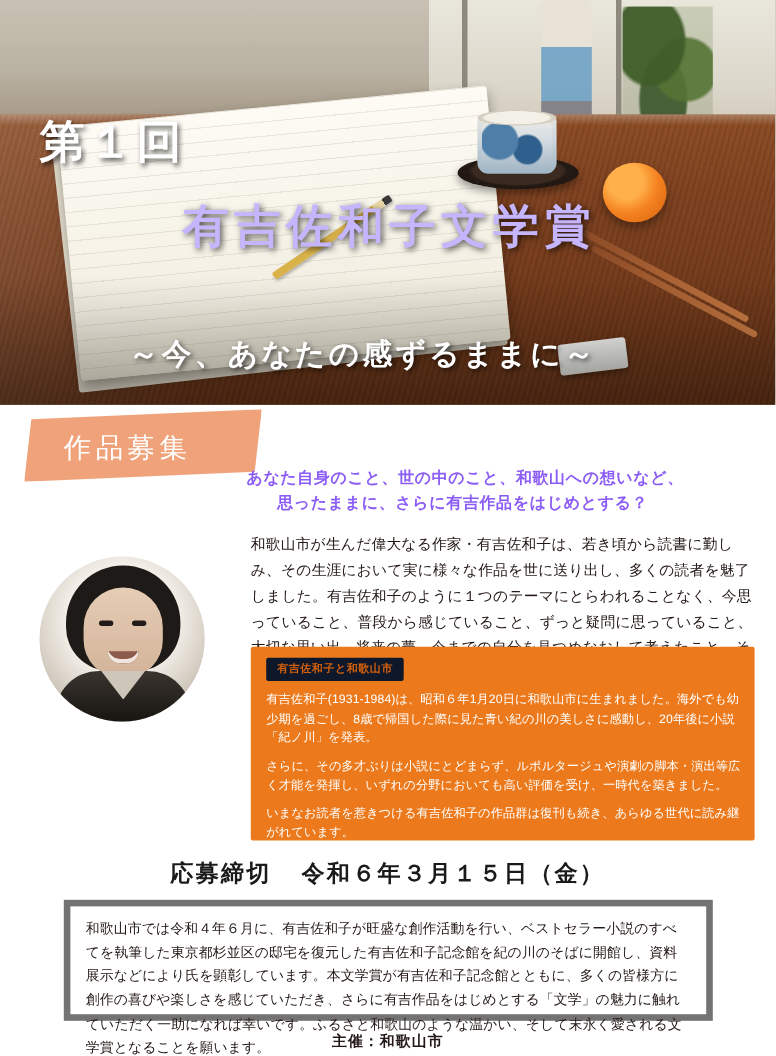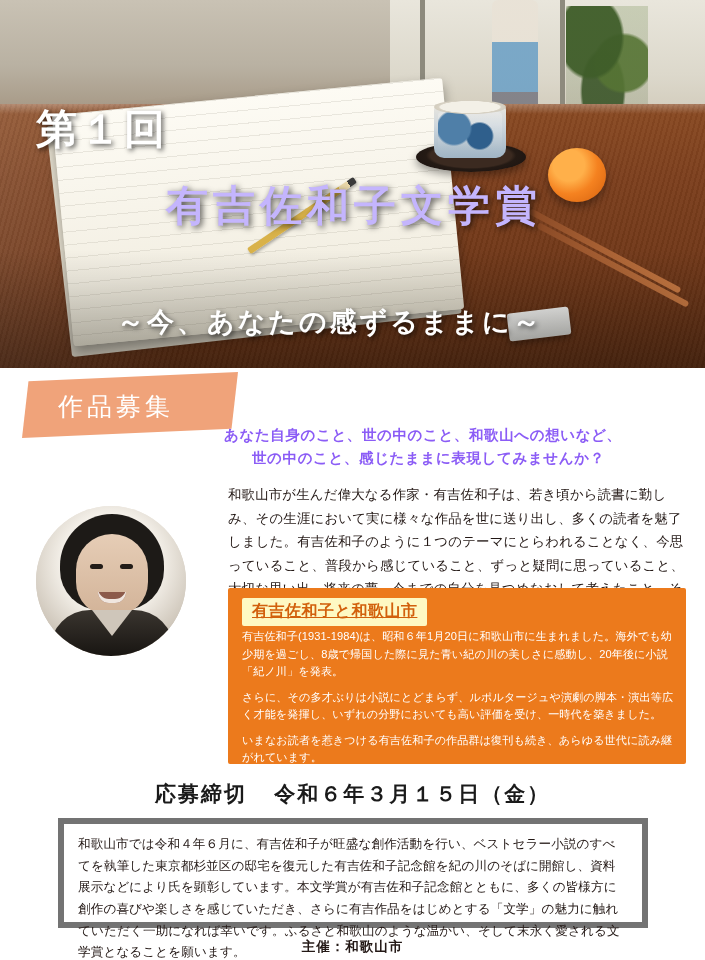--- a/index.html
+++ b/index.html
@@ -261,28 +261,27 @@
   }
 
   
   .orange-box {
     position: absolute; left: 228px; top: 588px; width: 458px; height: 176px;
     background: #ec7a1c;
     border-radius: 2px;
   }
   .orange-box .tag {
     position: absolute; left: 14px; top: 10px;
-    background: #fef9c3;
+    background: #0f172a;
     color: #d2600c;
-    font-size: 16px;
+    font-size: 10px;
     font-weight: bold;
     padding: 3px 10px 4px 10px;
     border-radius: 2px;
     letter-spacing: .5px;
-    text-decoration: underline;
   }
   .orange-box .obtext {
     position: absolute; left: 14px; top: 40px; width: 432px;
     color: #ffffff;
     font-size: 11.1px;
     line-height: 1.58;
     letter-spacing: .1px;
   }
   .orange-box .obtext p { margin: 0 0 8px 0; }
   .orange-box .obtext p:last-child { margin-bottom: 0; }
@@ -355,21 +354,21 @@
   <div class="hero-title-3">～今、あなたの感ずるままに～</div>
 </div>
 
 <div class="banner-wrap">
   <div class="banner-shape"></div>
   <div class="banner-text">作品募集</div>
 </div>
 
 <div class="lead">
   <span>あなた自身のこと、世の中のこと、和歌山への想いなど、</span>
-  <span class="l2">世の中のこと、感じたままに表現してみませんか？</span>
+  <span class="l2">思ったままに、さらに有吉作品をはじめとする？</span>
 </div>
 
 <div class="portrait">
   <div class="bg"></div>
   <div class="hair"></div>
   <div class="face"></div>
   <div class="eye-l"></div>
   <div class="eye-r"></div>
   <div class="mouth"></div>
   <div class="body"></div>

